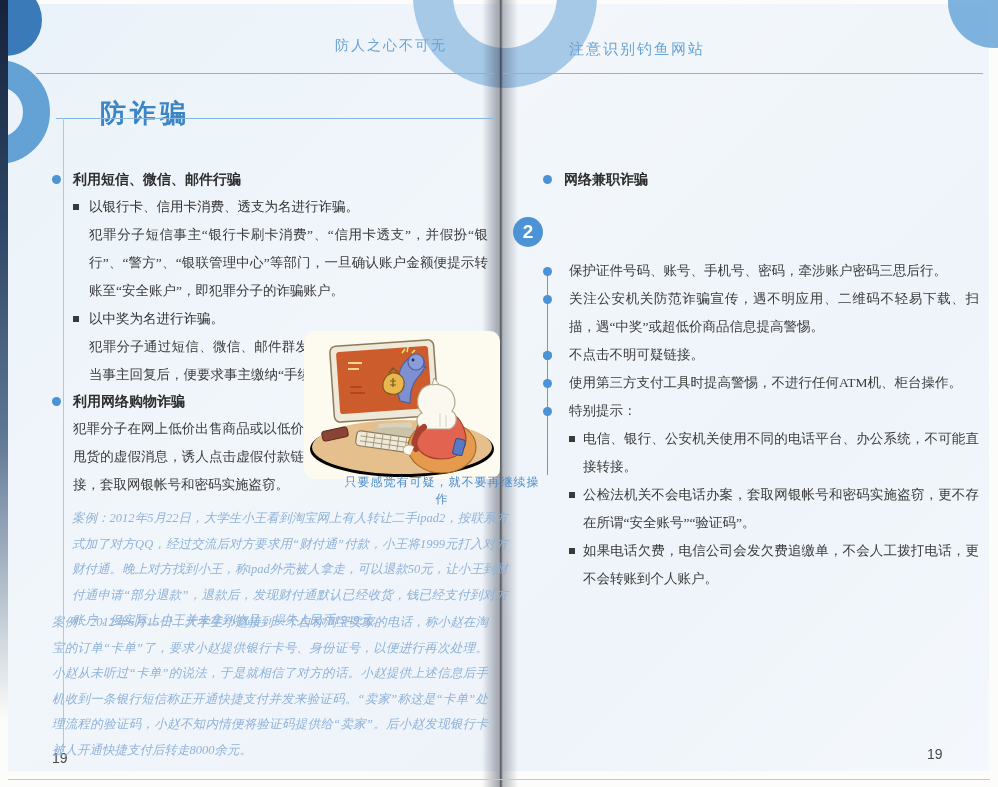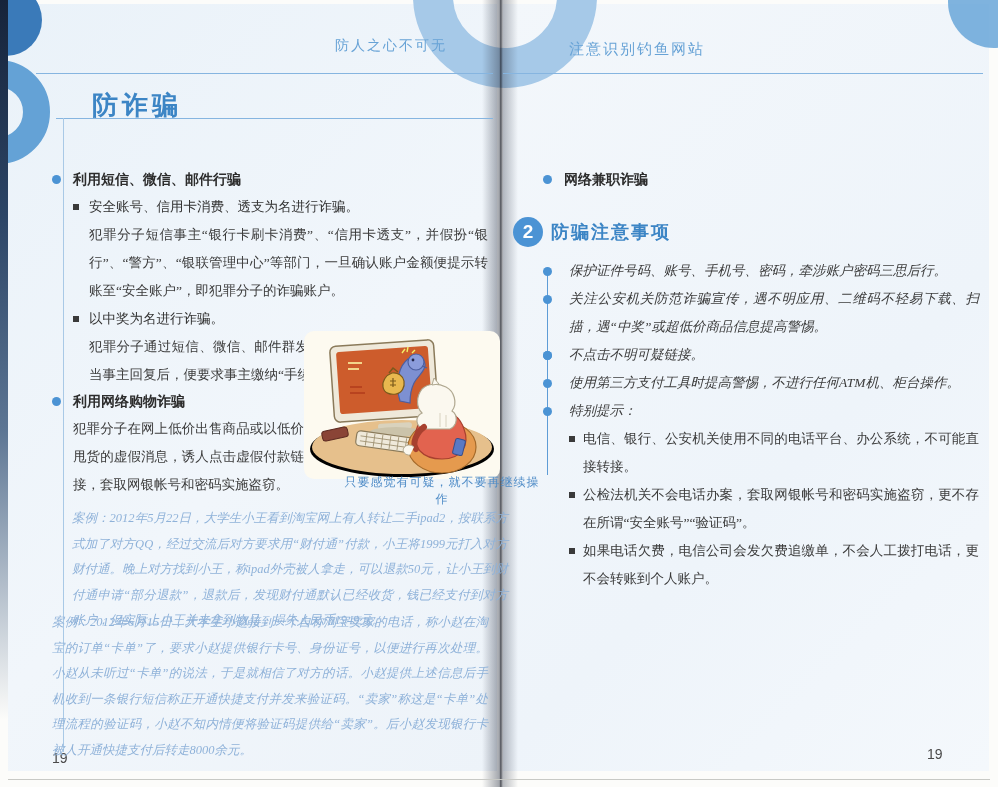--- a/index.html
+++ b/index.html
@@ -26,21 +26,21 @@
   .circle-topleft{left:-30px;top:-16px;width:72px;height:72px;background:#3a7ab9;}
   .ring-left{left:-54px;top:60px;width:104px;height:104px;border:27px solid #64a2d6;box-sizing:border-box;}
   .circle-topright{left:948px;top:-44px;width:92px;height:92px;background:#69a6d8;opacity:.85;}
 
   
   .running-header{position:absolute;font-family:"Liberation Sans","DejaVu Sans",sans-serif;
     font-size:14px;letter-spacing:2px;color:#68a3d6;z-index:7;}
   .rh-left{left:327px;top:33px;}
   .hrule{position:absolute;height:1px;background:#86b5e0;z-index:7;}
 
-  .page-title{position:absolute;left:80px;top:80px;margin:4px;font-size:26px;letter-spacing:4px;
+  .page-title{position:absolute;left:80px;top:80px;margin:12px;font-size:26px;letter-spacing:4px;
     color:#3c85c5;font-weight:bold;font-family:"Liberation Sans","DejaVu Sans",sans-serif;z-index:7;}
 
   .vline-left{position:absolute;left:55px;top:114px;width:1px;height:634px;background:#a9c9e6;z-index:7;}
 
   .page-num{position:absolute;font-family:"Liberation Sans","DejaVu Sans",sans-serif;
     font-size:14px;color:#4a4a4a;z-index:7;}
 
   
   .content{position:absolute;z-index:8;font-size:13.5px;line-height:28px;}
   .sec-heading{display:flex;align-items:center;font-weight:bold;color:#2d2d2d;font-size:14px;
@@ -56,21 +56,21 @@
 
   
   .notice-header{display:flex;align-items:center;margin:24px 0 10px -30px;}
   .num-circle{width:30px;height:30px;border-radius:50%;background:#4b93d4;color:#fff;
     font-family:"Liberation Sans","DejaVu Sans",sans-serif;font-weight:bold;font-size:19px;
     display:flex;align-items:center;justify-content:center;margin-right:8px;}
   .notice-title{font-size:18px;font-weight:bold;color:#3c85c5;letter-spacing:2px;
     font-family:"Liberation Sans","DejaVu Sans",sans-serif;}
   .notice-list{position:relative;}
   .n-connector{position:absolute;left:4px;top:14px;width:1px;height:204px;background:#5e9cd6;}
-  .n-item{position:relative;padding-left:26px;text-align:justify;font-style:italic;}
+  .n-item{position:relative;padding-left:26px;text-align:justify;}
   .n-dot{position:absolute;left:0;top:10px;width:9px;height:9px;border-radius:50%;background:#4b93d4;}
   .note-item{position:relative;padding-left:40px;text-align:justify;}
   .note-sq{position:absolute;left:26px;top:11px;width:6px;height:6px;background:#3a3a3a;}
 
   
   .illu{position:absolute;left:296px;top:327px;width:196px;height:148px;z-index:8;}
   .illu-caption{position:absolute;left:288px;top:470px;width:204px;z-index:8;
     font-size:12px;color:#4f8cc7;text-align:center;letter-spacing:1px;margin-left:44px;}
 </style>
 </head>
@@ -84,21 +84,21 @@
   <div class="vline-left"></div>
 
   <div class="content" style="left:44px;top:128px;width:436px;">
     <div class="sec-heading">
       <span class="dot"></span>
       <span>利用短信、微信、邮件行骗</span>
     </div>
     <div style="padding-left:21px;">
       <div class="lead-item">
         <span class="sq"></span>
-        <span>安全账号、信用卡消费、透支为名进行诈骗。</span>
+        <span>以银行卡、信用卡消费、透支为名进行诈骗。</span>
       </div>
       <div class="para">犯罪分子短信事主“银行卡刷卡消费”、“信用卡透支”，并假扮“银行”、“警方”、“银联管理中心”等部门，一旦确认账户金额便提示转账至“安全账户”，即犯罪分子的诈骗账户。</div>
       <div class="lead-item">
         <span class="sq"></span>
         <span>以中奖为名进行诈骗。</span>
       </div>
       <div class="para">犯罪分子通过短信、微信、邮件群发等途径，随机发送中奖信息，当事主回复后，便要求事主缴纳“手续费、保证金、税费”等费用。</div>
     </div>
   </div>
 
@@ -173,21 +173,20 @@
   <div class="hrule" style="left:0;right:6px;top:69px;"></div>
 
   <div class="content" style="left:40px;top:128px;width:436px;">
     <div class="sec-heading">
       <span class="dot"></span>
       <span>网络兼职诈骗</span>
     </div>
 
     <div class="notice-header">
       <span class="num-circle">2</span>
-      <span class="notice-title">防骗注意事项</span>
     </div>
 
     <div class="notice-list">
       <div class="n-connector"></div>
       <div class="n-item">
         <span class="n-dot"></span>
         <span>保护证件号码、账号、手机号、密码，牵涉账户密码三思后行。</span>
       </div>
       <div class="n-item">
         <span class="n-dot"></span>

